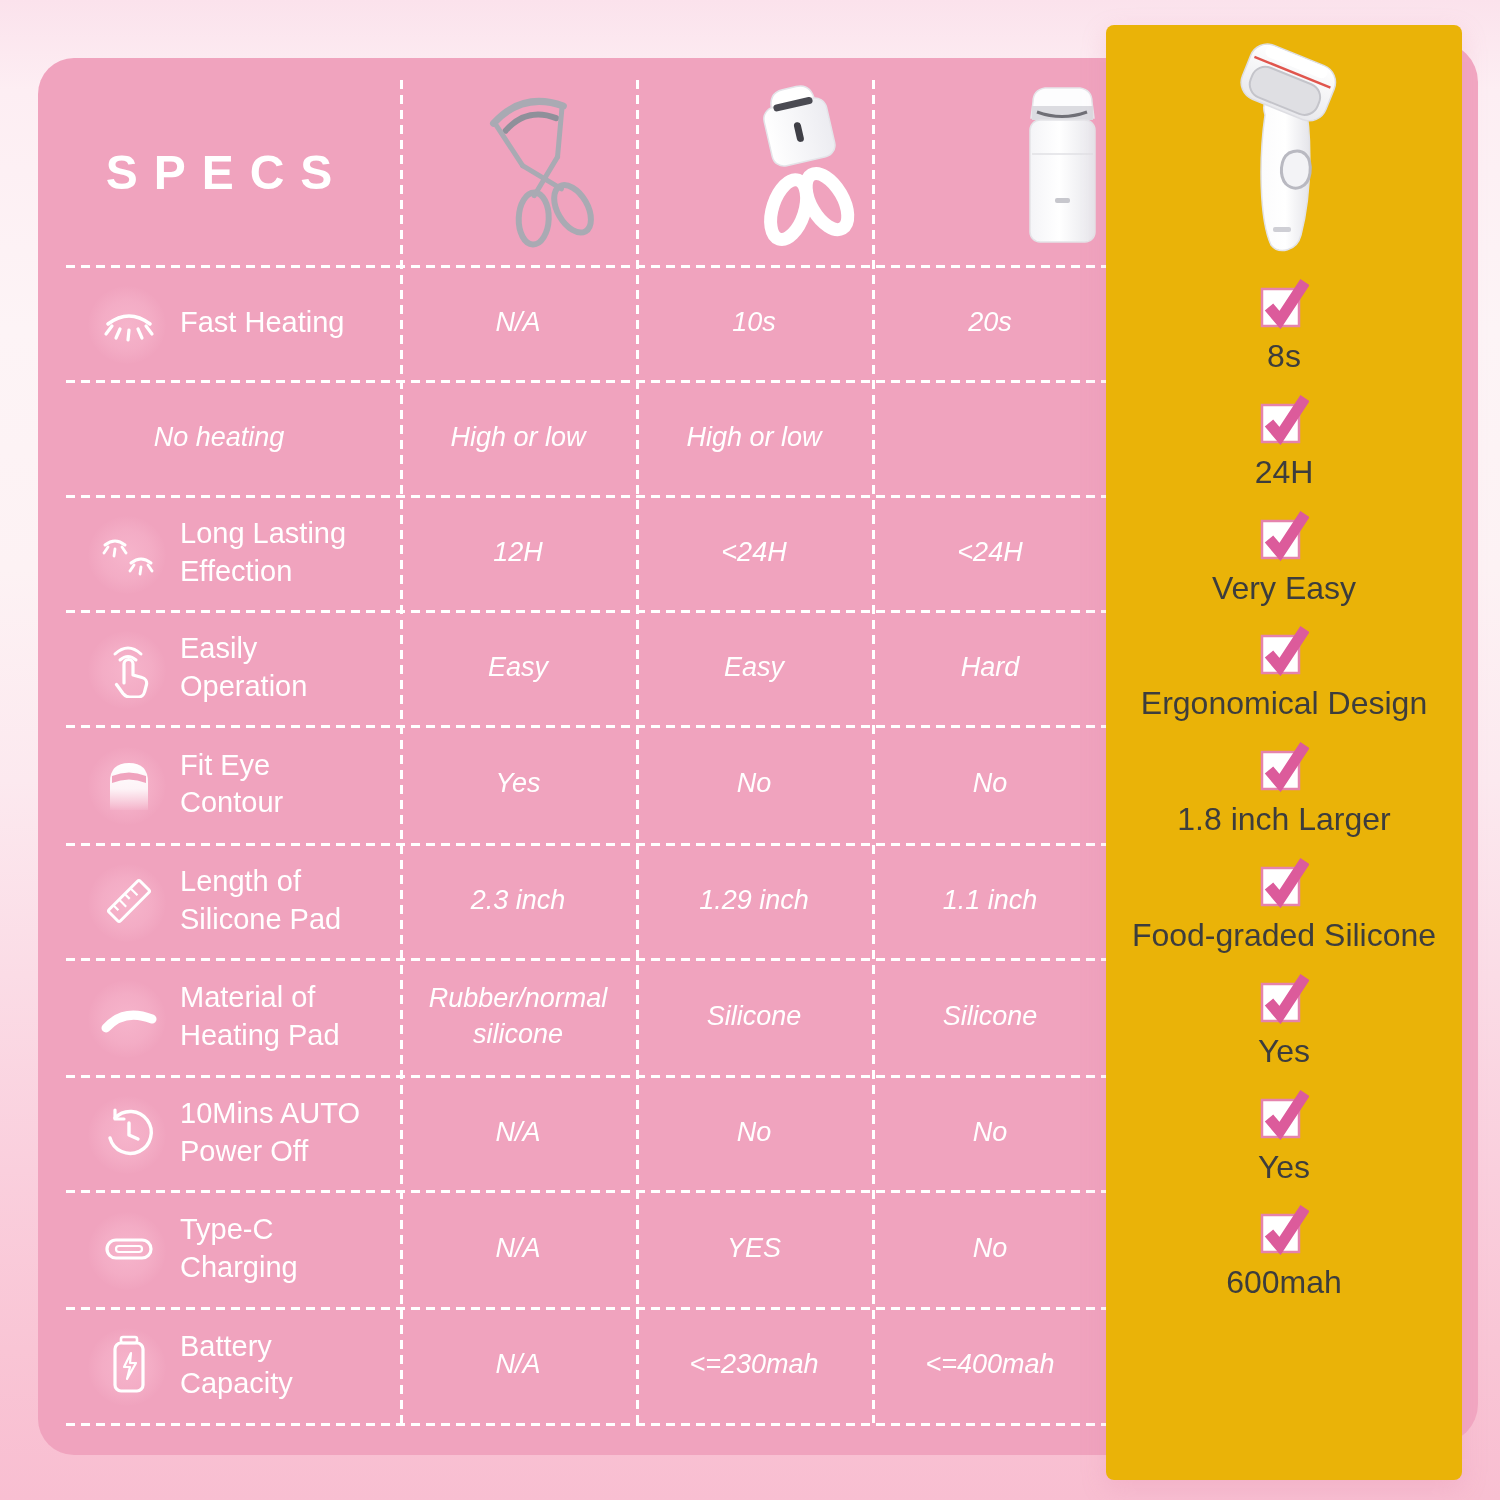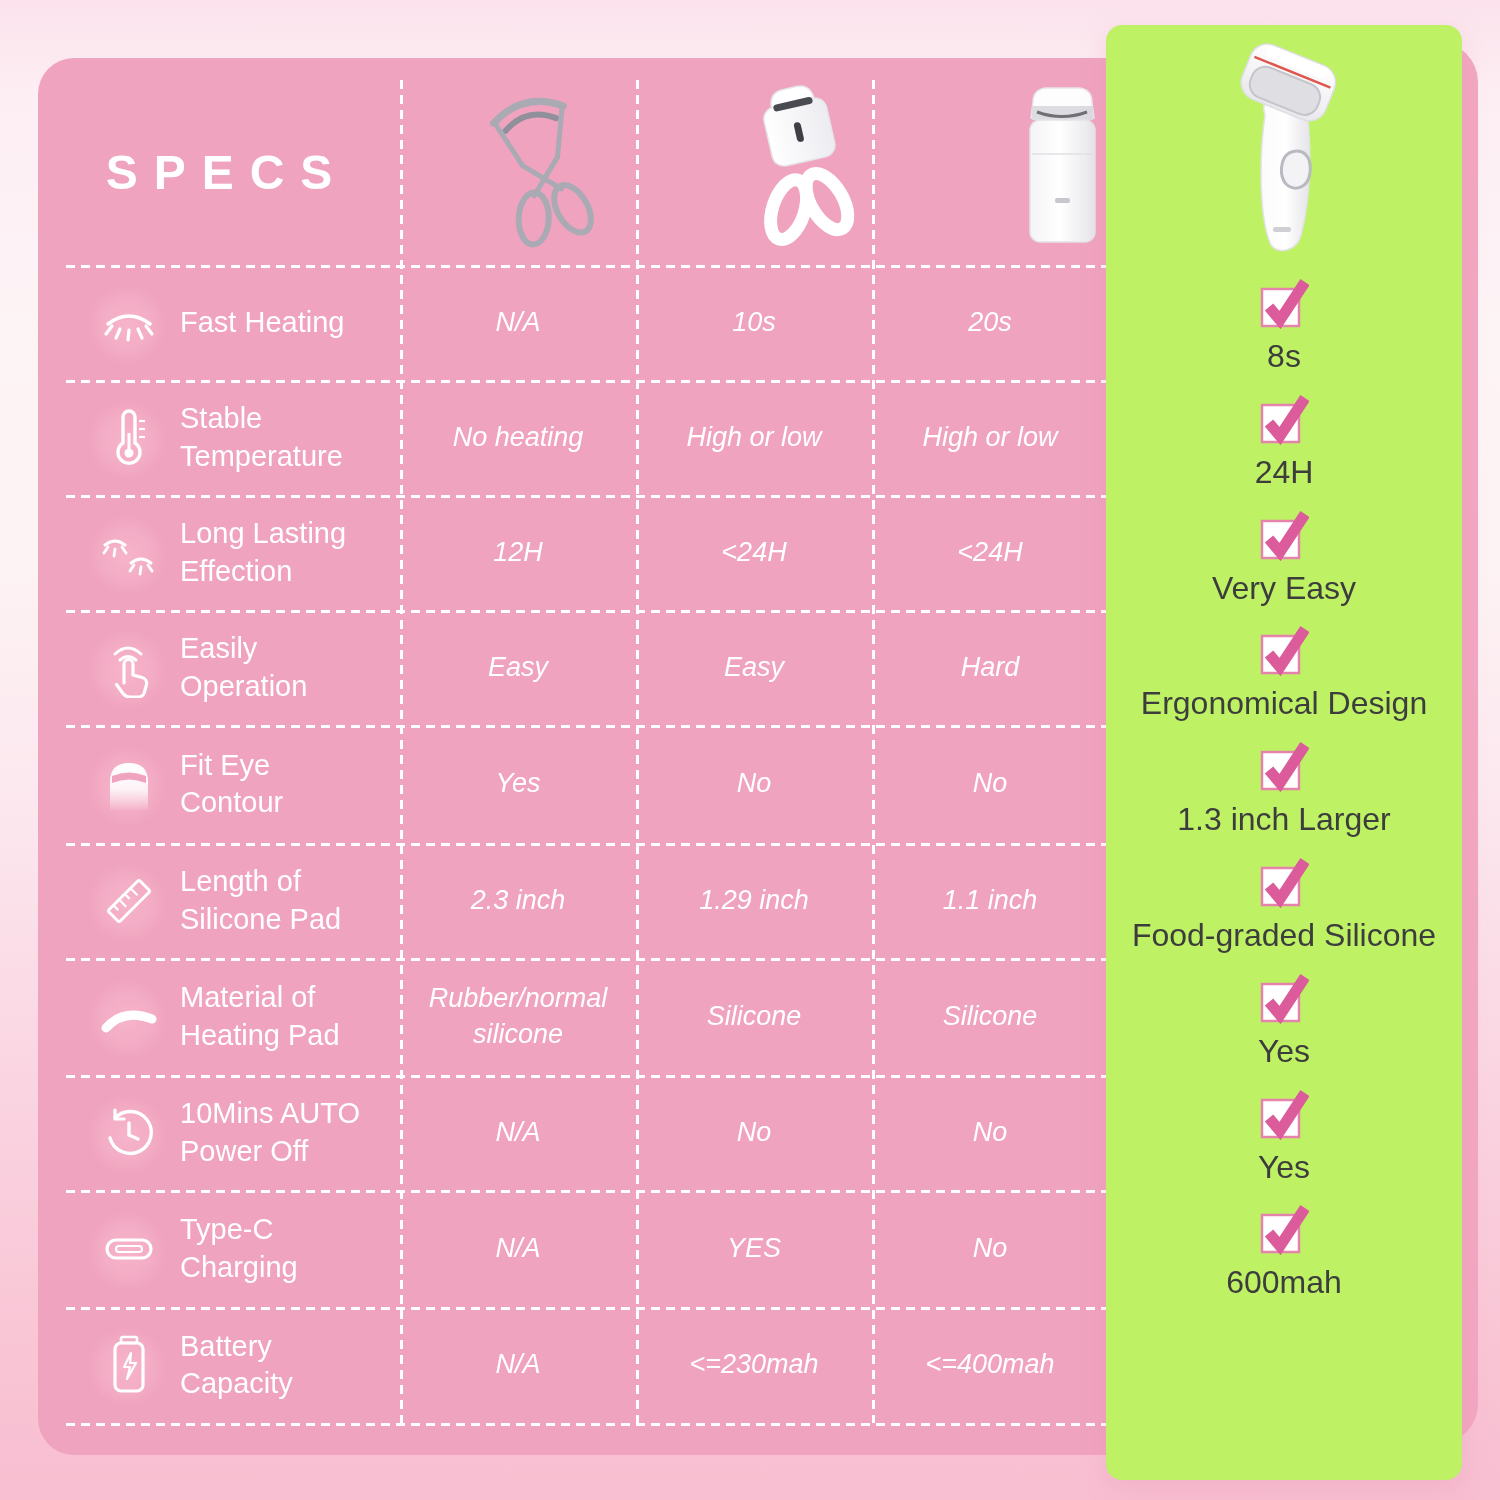--- a/index.html
+++ b/index.html
@@ -33,21 +33,21 @@
     border-radius:50%;background:radial-gradient(circle,#f6b4cb 0%,rgba(246,180,203,0.55) 45%,rgba(246,180,203,0) 72%);}
   .iconwrap svg{position:relative;}
   .labeltext{color:#fff;font-size:29px;font-weight:normal;line-height:1.28;}
   .ll{display:block;}
   .vcell{justify-content:center;text-align:center;color:#fff;font-size:27px;
     padding:0 18px;line-height:1.3;font-style:italic;}
   
   .card-shadow{position:absolute;left:1122px;top:42px;width:356px;height:1402px;
     border-radius:40px;background:#F2A7C2;}
   .card{position:absolute;left:1106px;top:25px;width:356px;height:1455px;
-    border-radius:16px;background:#bef264;box-shadow:0 8px 24px rgba(226,140,175,0.25);}
+    border-radius:8px;background:#eab308;box-shadow:0 8px 24px rgba(226,140,175,0.25);}
   .card-product{position:absolute;top:14px;left:0;width:100%;display:flex;justify-content:center;}
   .card-items{position:absolute;top:252px;left:0;width:100%;}
   .citem{height:115.8px;display:flex;flex-direction:column;align-items:center;}
   .cbx{flex:0 0 auto;}
   .clabel{margin-top:10px;color:#3D3D3D;font-size:32px;line-height:1.1;white-space:nowrap;}
 </style>
 </head>
 <body>
 
 <div class="spec-table">
@@ -142,38 +142,20 @@
         <span class="ll">Fast Heating</span>
         <span class="ll"></span>
       </span>
     </div>
     <div class="cell vcell">N/A</div>
     <div class="cell vcell">10s</div>
     <div class="cell vcell">20s</div>
   </div>
 
   <div class="trow" style="top:322px;height:115px">
-    <div class="cell labelcell">
-      <span class="iconwrap">
-        <svg width="46" height="62" viewBox="0 0 46 62" fill="none" stroke="#fff">
-          <path d="M17 10 a6 6 0 0 1 12 0 V36 a11 11 0 1 1 -12 0 Z" stroke-width="3.4" stroke-linejoin="round"></path>
-          <circle cx="23" cy="46" r="4.5" fill="#fff" stroke="none"></circle>
-          <line x1="23" y1="43" x2="23" y2="26" stroke-width="3"></line>
-          <g stroke-width="2.2">
-              <line x1="33" y1="14" x2="39" y2="14"></line>
-              <line x1="33" y1="22" x2="39" y2="22"></line>
-              <line x1="33" y1="30" x2="39" y2="30"></line>
-            </g>
-        </svg>
-      </span>
-      <span class="labeltext">
-        <span class="ll">Stable</span>
-        <span class="ll">Temperature</span>
-      </span>
-    </div>
     <div class="cell vcell">No heating</div>
     <div class="cell vcell">High or low</div>
     <div class="cell vcell">High or low</div>
   </div>
 
   <div class="trow" style="top:437px;height:115px">
     <div class="cell labelcell">
       <span class="iconwrap">
         <svg width="58" height="52" viewBox="0 0 58 52" fill="none" stroke="#fff" stroke-linecap="round">
           <path d="M5 18 Q15 10 25 18" stroke-width="3"></path>
@@ -398,21 +380,21 @@
         <path d="M10 30 L21 43 L46 5" fill="none" stroke="#DC5B9B" stroke-width="11"></path>
       </svg>
       <div class="clabel">Ergonomical Design</div>
     </div>
 
     <div class="citem">
       <svg class="cbx" width="50" height="52" viewBox="0 0 50 52">
         <rect x="3" y="12" width="37" height="37" fill="#fff" stroke="#E583AD" stroke-width="2.5"></rect>
         <path d="M10 30 L21 43 L46 5" fill="none" stroke="#DC5B9B" stroke-width="11"></path>
       </svg>
-      <div class="clabel">1.3 inch Larger</div>
+      <div class="clabel">1.8 inch Larger</div>
     </div>
 
     <div class="citem">
       <svg class="cbx" width="50" height="52" viewBox="0 0 50 52">
         <rect x="3" y="12" width="37" height="37" fill="#fff" stroke="#E583AD" stroke-width="2.5"></rect>
         <path d="M10 30 L21 43 L46 5" fill="none" stroke="#DC5B9B" stroke-width="11"></path>
       </svg>
       <div class="clabel">Food-graded Silicone</div>
     </div>
 

